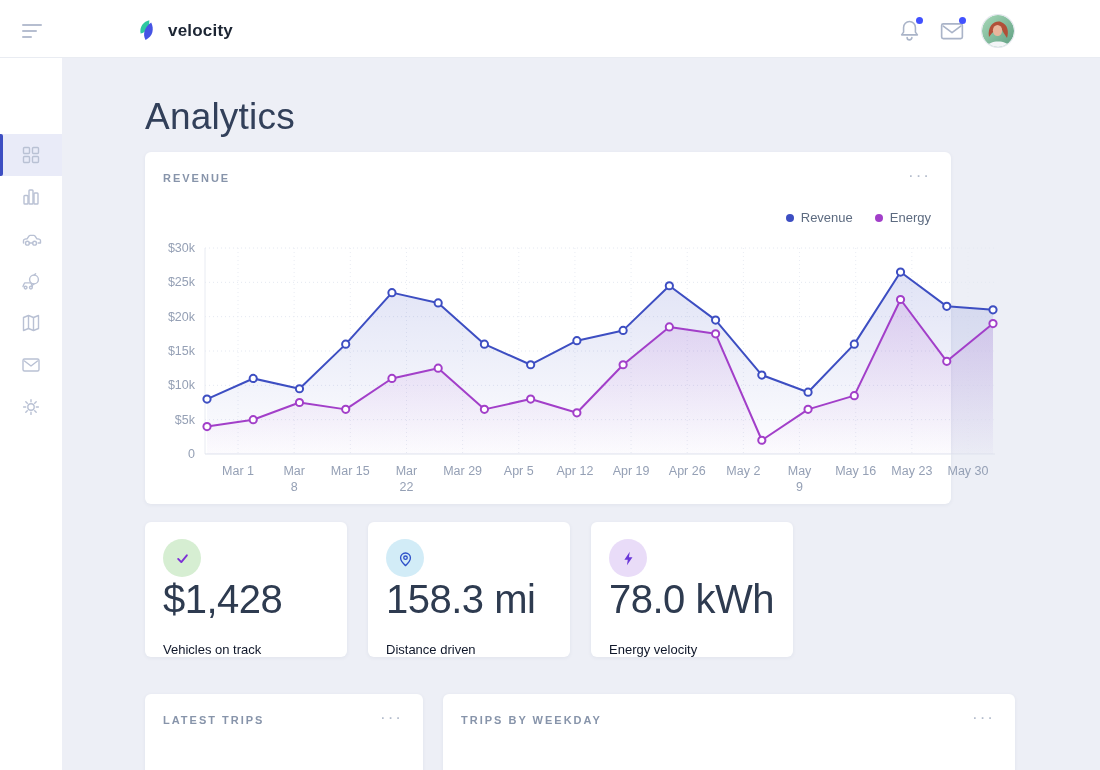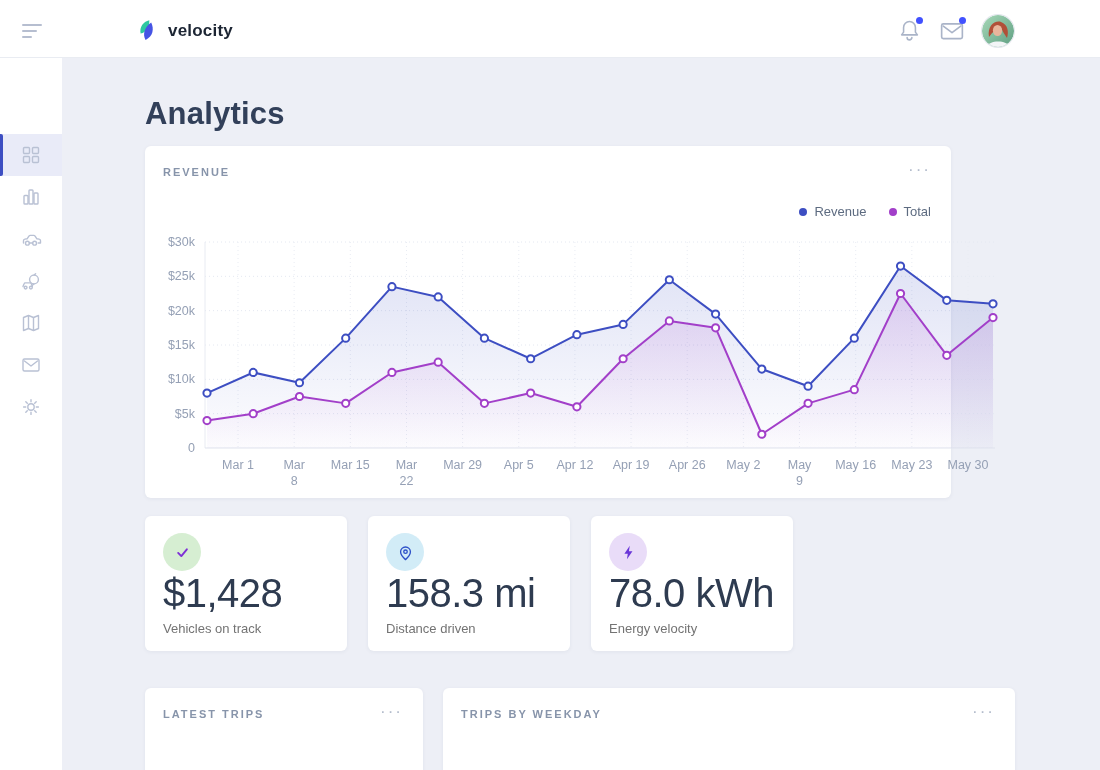--- a/index.html
+++ b/index.html
@@ -38,41 +38,41 @@
   }
   .side-item.active { background:#e9ebf8; }
   .side-item.active::before {
     content:""; position:absolute; left:0; top:0; width:3px; height:42px;
     background:#3d4ec2; border-radius:0 2px 2px 0;
   }
   .side-item svg { stroke:#b9c1d4; }
   
   .main { position:absolute; left:62px; top:58px; right:0; bottom:0; background:#edeff6; }
   .content { width:870px; margin-left:83px; }
-  .page-title { font-size:31px; font-weight:700; color:#32405a; padding-top:38px; letter-spacing:.2px; }
+  .page-title { font-size:37px; font-weight:400; color:#32405a; padding-top:38px; letter-spacing:.2px; }
   .card {
     background:#fff; border-radius:6px;
     box-shadow:0 1px 4px rgba(35,48,92,.06);
   }
   .card-header-row { display:flex; align-items:flex-start; justify-content:space-between; padding:20px 20px 0 18px; }
   .card-header { font-size:11px; font-weight:700; letter-spacing:2px; color:#8794aa; }
   .menu-dots { font-size:17px; letter-spacing:2px; color:#b3bccc; line-height:8px; cursor:pointer; user-select:none; }
   
   .revenue-card { margin-top:14px; width:806px; height:352px; position:relative; }
   .legend { position:absolute; right:20px; top:58px; display:flex; gap:22px; align-items:center; }
   .legend-item { display:flex; align-items:center; gap:7px; cursor:pointer; }
   .legend-dot { width:8px; height:8px; border-radius:50%; display:inline-block; }
   .legend-label { font-size:13px; color:#5d6b80; }
   .chart-wrap { position:absolute; left:0; top:82px; width:870px; height:262px; }
   
   .stats-row { display:flex; gap:21px; margin-top:18px; }
   .stat-card { width:202px; height:135px; padding:17px 18px; }
   .stat-circle { width:38px; height:38px; border-radius:50%; display:flex; align-items:center; justify-content:center; }
   .stat-value { font-size:40px; font-weight:300; color:#2e3b50; margin-top:0; letter-spacing:-.5px; white-space:nowrap; }
-  .stat-label { font-size:13px; color:#737373; margin-top:5px; }
+  .stat-label { font-size:13px; color:#0f172a; margin-top:20px; }
   
   .bottom-row { display:flex; gap:20px; margin-top:37px; }
   .latest-trips-card { width:278px; height:150px; }
   .weekday-card { width:572px; height:150px; }
 </style>
 </head>
 <body>
 
 <header class="topbar">
   <div class="hamburger">
@@ -210,21 +210,21 @@
         <span class="card-header">REVENUE</span>
         <span class="menu-dots">···</span>
       </div>
       <div class="legend">
         <span class="legend-item">
           <span class="legend-dot" style="background: rgb(61, 78, 194);"></span>
           <span class="legend-label">Revenue</span>
         </span>
         <span class="legend-item">
           <span class="legend-dot" style="background: rgb(162, 63, 201);"></span>
-          <span class="legend-label">Total</span>
+          <span class="legend-label">Energy</span>
         </span>
       </div>
       <div class="chart-wrap">
         <svg id="chart-svg" width="870" height="262" viewBox="0 0 870 262">
             <defs>
               <linearGradient id="grad0" x1="0" y1="0" x2="0" y2="1">
                 <stop offset="0" stop-color="#3d4ec2" stop-opacity="0.16"></stop>
                 <stop offset="1" stop-color="#3d4ec2" stop-opacity="0.01"></stop>
               </linearGradient>
               <linearGradient id="grad1" x1="0" y1="0" x2="0" y2="1">

